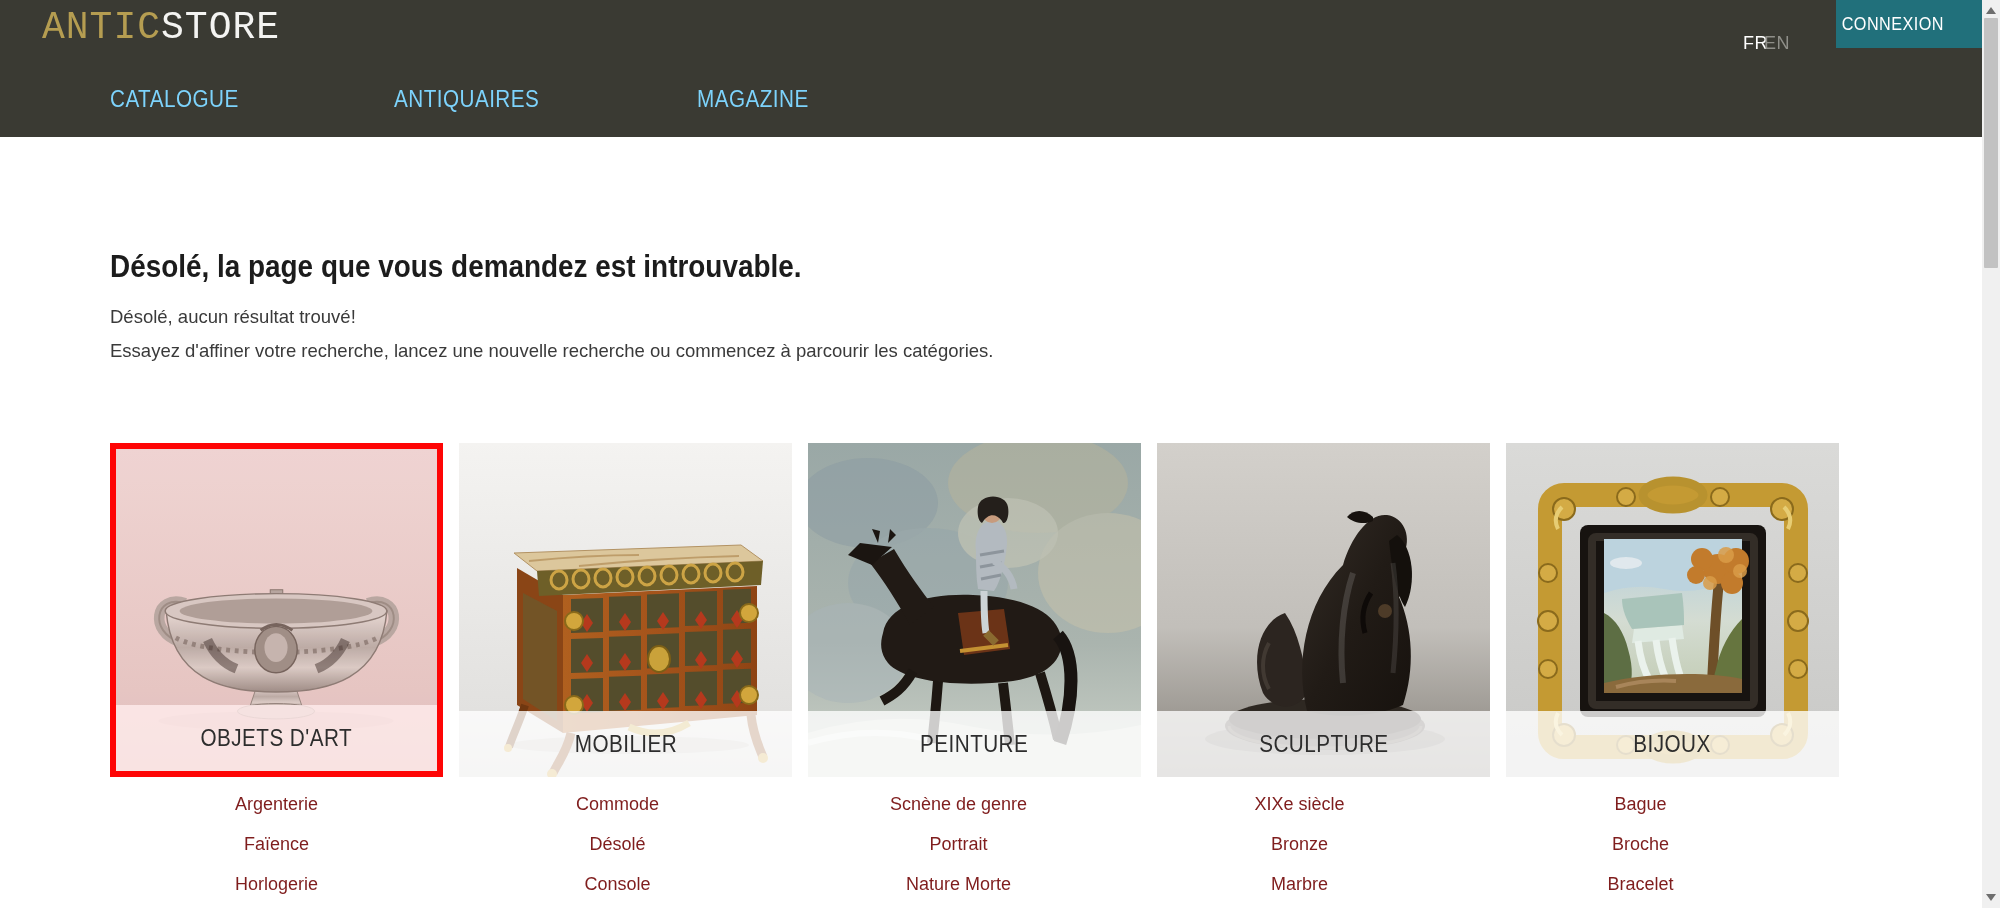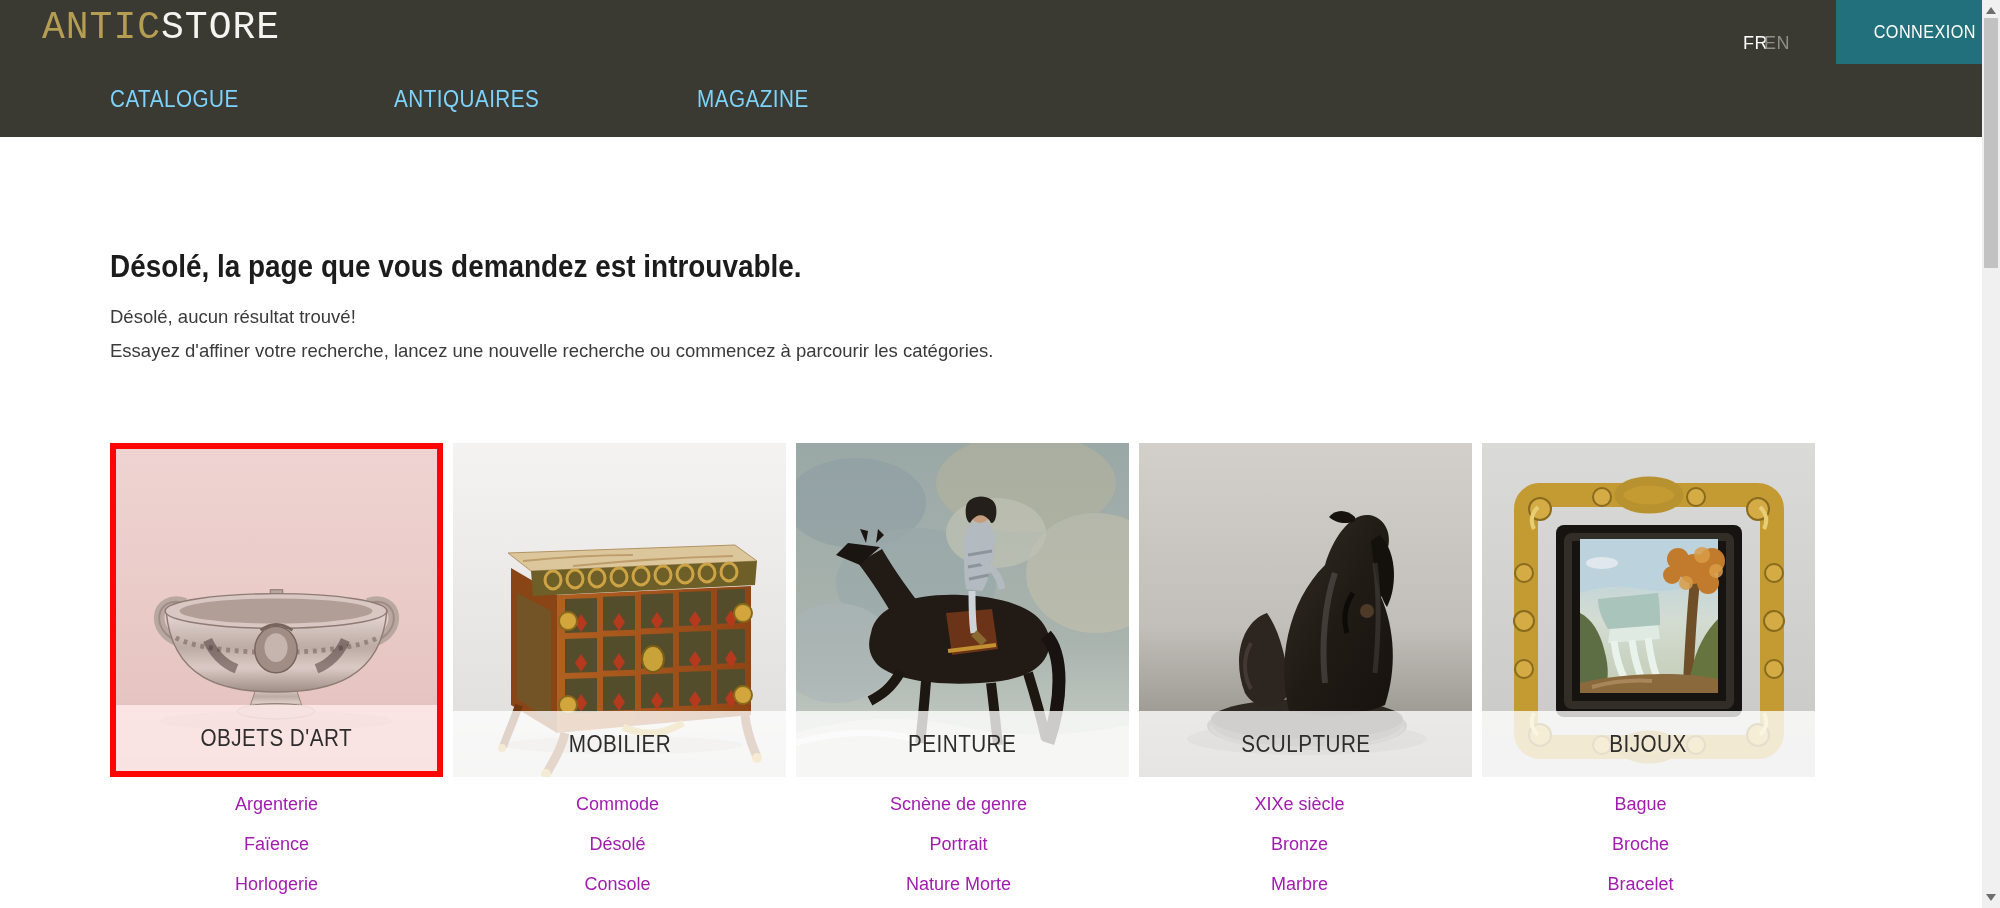--- a/index.html
+++ b/index.html
@@ -11,47 +11,47 @@
   body{position:relative;background:#ffffff;font-family:"Liberation Sans",sans-serif;}
 
   
   .header{position:absolute;left:0;top:0;width:1982px;height:137px;background:var(--header-bg);}
   .logo{position:absolute;left:42px;top:6px;font-family:Liberation Mono, monospace;font-size:38px;letter-spacing:1px;cursor:pointer;white-space:nowrap;}
   .logo .gold{color:var(--logo-gold);}
   .logo .white{color:#f4f4f2;}
   .lang{position:absolute;top:13px;font-size:18px;letter-spacing:0.5px;cursor:pointer;margin-top:20px;}
   .lang.fr{left:1743px;color:#ffffff;}
   .lang.en{left:1764px;color:#8f8f89;}
-  .connexion{position:absolute;left:1836px;top:0;width:146px;height:64px;background:var(--accent-teal);
-    display:flex;align-items:center;justify-content:flex-end;color:#fff;font-size:18px;letter-spacing:0.5px;cursor:pointer;}
+  .connexion{position:absolute;left:1836px;top:0;width:146px;height:48px;background:var(--accent-teal);
+    display:flex;align-items:center;justify-content:flex-start;color:#fff;font-size:18px;letter-spacing:0.5px;cursor:pointer;}
   .nav-item{position:absolute;top:86px;color:#7dd3fc;font-size:23px;letter-spacing:0.5px;cursor:pointer;white-space:nowrap;}
   .nav-catalogue{left:110px;} .nav-antiquaires{left:394px;} .nav-magazine{left:697px;}
   .cond{display:inline-block;transform:scaleX(0.9);transform-origin:left center;}
   .cond-c{display:inline-block;transform:scaleX(0.9);transform-origin:center center;}
 
   
   .page-title{position:absolute;left:110px;top:249px;font-size:31px;font-weight:600;color:#1c1c1c;white-space:nowrap;}
   .msg{position:absolute;left:110px;font-size:18.5px;color:#3a3a3a;white-space:nowrap;}
   .msg.l1{top:306px;} .msg.l2{top:340px;}
 
   
-  .cards{position:absolute;left:110px;top:443px;display:flex;gap:10px;}
+  .cards{position:absolute;left:110px;top:443px;display:flex;gap:16px;}
   .card{position:relative;width:333px;height:334px;overflow:hidden;cursor:pointer;background:#e9e9e7;}
   .card.highlight{border:6px solid var(--highlight-red);}
   .card svg{position:absolute;left:0;top:0;width:100%;height:100%;display:block;}
   .tint{position:absolute;left:0;top:0;width:100%;height:100%;background:rgba(255,40,40,0.06);pointer-events:none;}
   .band{position:absolute;left:0;bottom:0;width:100%;height:66px;background:var(--band-bg);
     display:flex;align-items:center;justify-content:center;}
   .card.highlight .band{background:rgba(255,236,236,0.80);}
   .band span{font-size:23px;color:#2d2d2d;letter-spacing:0.5px;transform-origin:center center;}
 
   
   .sublinks{position:absolute;left:110px;top:792px;display:flex;gap:8px;}
   .subcol{width:333px;text-align:center;}
-  .sublink{font-size:18px;color:#a21caf;line-height:24px;margin-bottom:16px;cursor:pointer;}
+  .sublink{font-size:18px;color:#7f1d1d;line-height:24px;margin-bottom:16px;cursor:pointer;}
 
   
   .scrollbar{position:absolute;right:0;top:0;width:18px;height:908px;background:#f0f0f0;}
   .sb-thumb{position:absolute;left:2px;top:18px;width:14px;height:250px;background:#c2c2c2;border-radius:1px;cursor:pointer;}
   .sb-arrow{position:absolute;left:4px;width:0;height:0;border-left:5px solid transparent;border-right:5px solid transparent;cursor:pointer;}
   .sb-up{top:7px;border-bottom:7px solid #6e6e6e;}
   .sb-down{bottom:7px;border-top:7px solid #6e6e6e;}
 </style>
 </head>
 <body>

